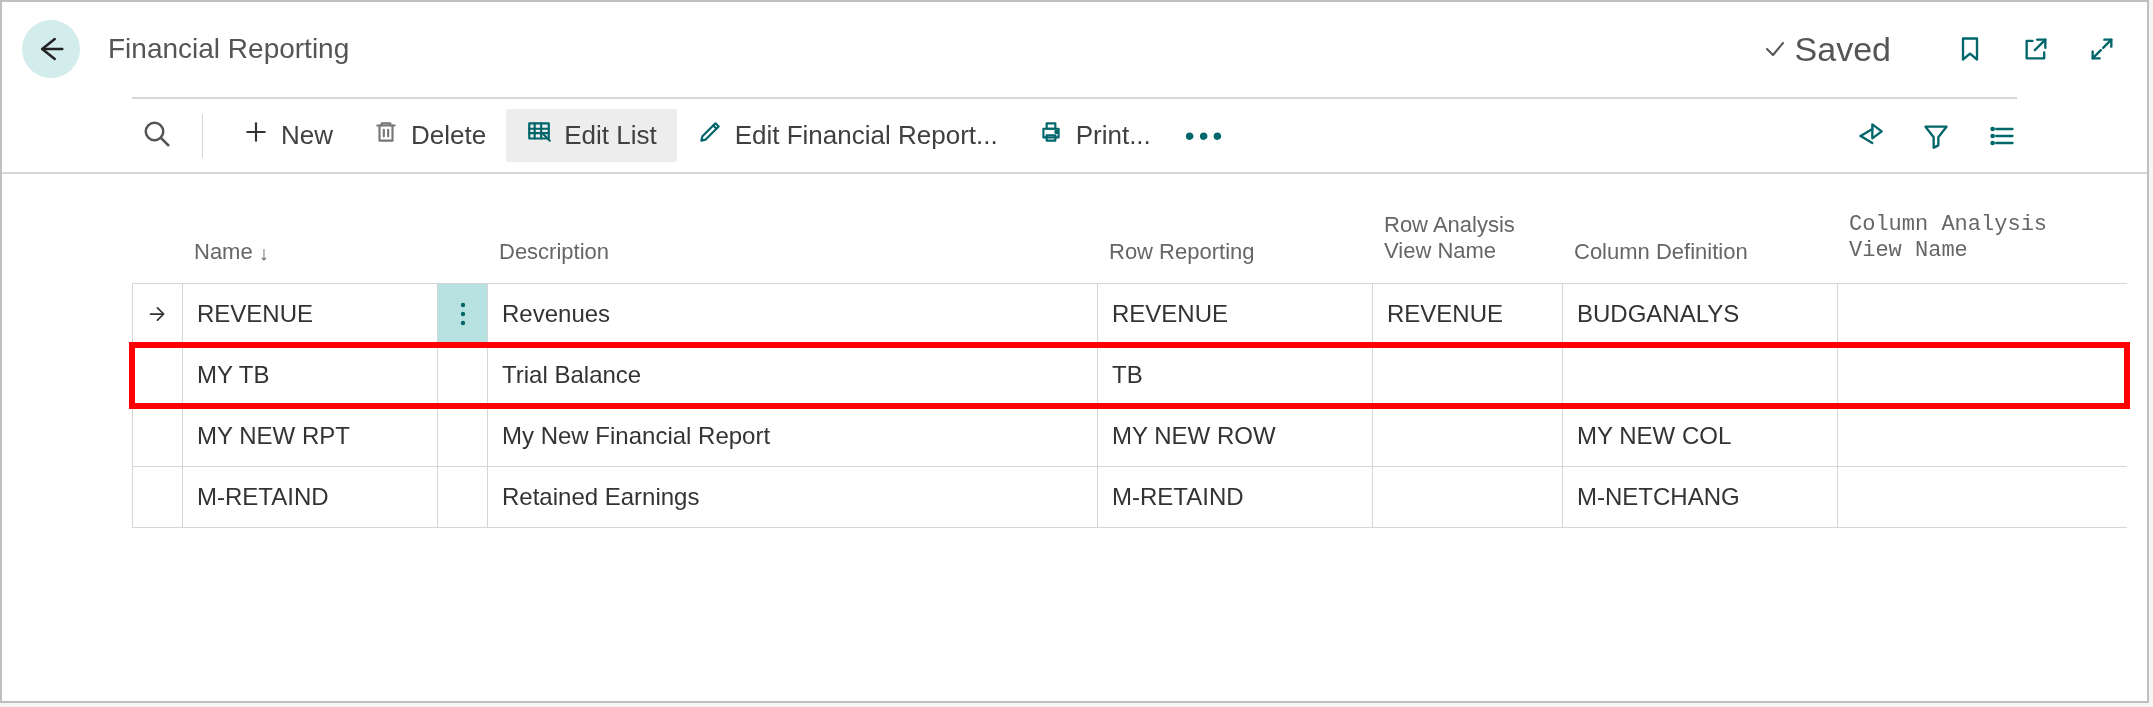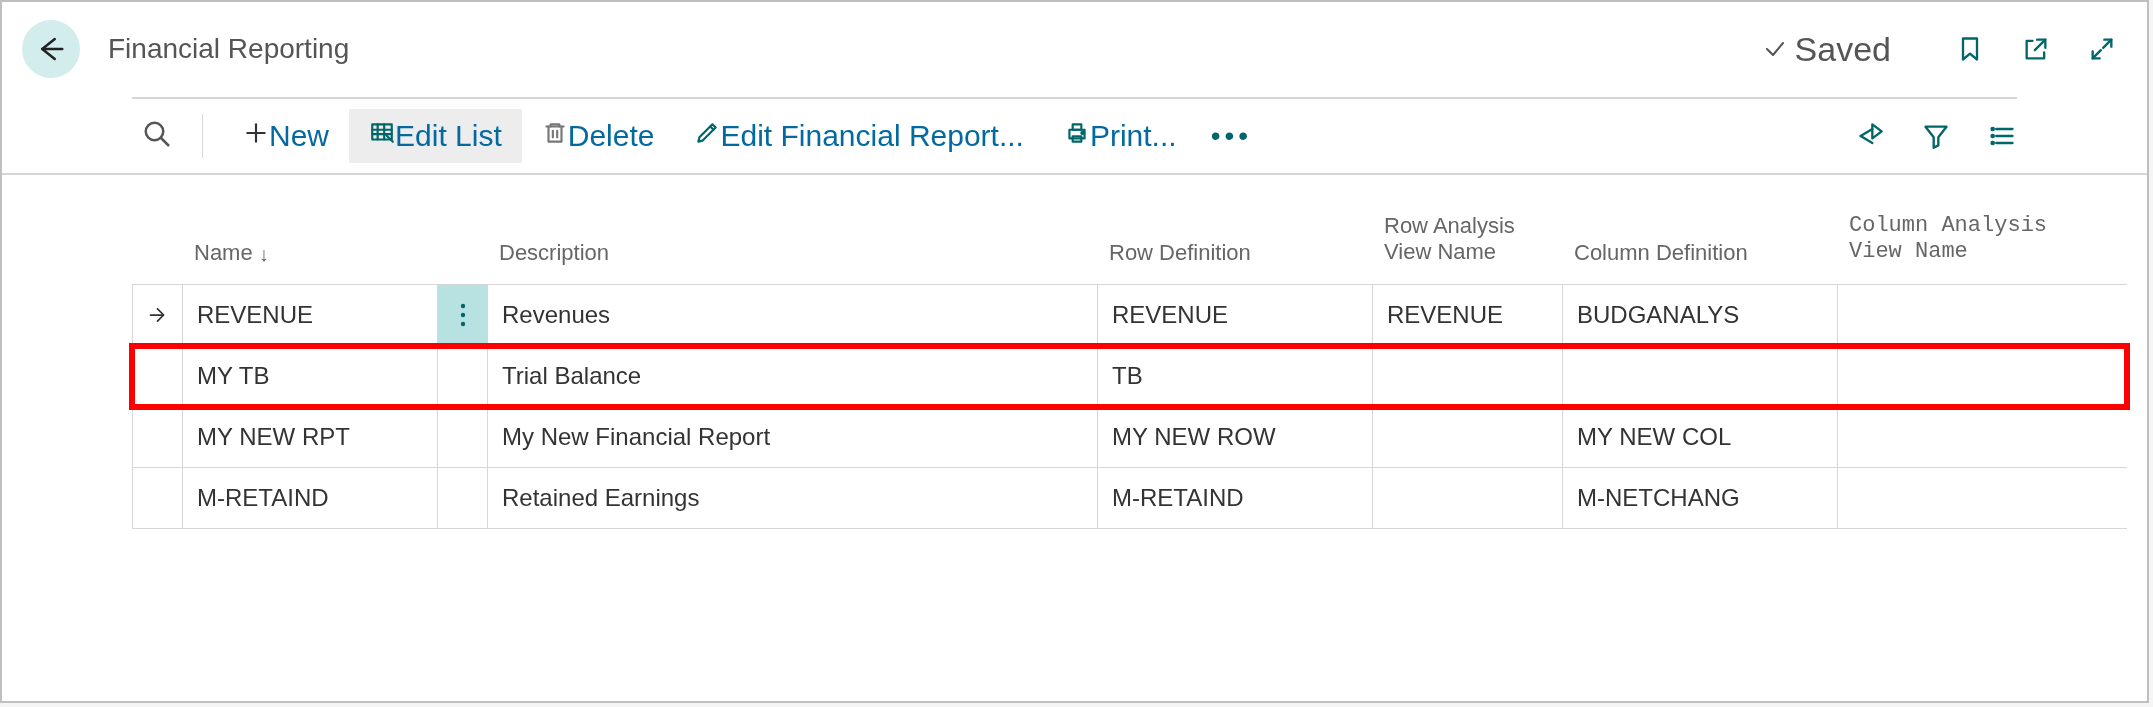--- a/index.html
+++ b/index.html
@@ -74,22 +74,22 @@
     align-items: center;
     padding: 10px 130px 10px 130px;
     gap: 0;
     border-bottom: 2px solid var(--border);
     position: relative;
   }
   .toolbar .sep {
     width: 1px; height: 44px; background: var(--border); margin: 0 20px;
   }
   .tbtn {
-    display: flex; align-items: center; 
-    padding: 10px 20px; font-size: 30px; color: #0369a1;
+    display: flex; align-items: center; gap: 12px;
+    padding: 10px 20px; font-size: 26px; color: #404040;
     cursor: pointer; border-radius: 2px;
   }
   .tbtn svg { width: 26px; height: 26px; }
   .tbtn.active { background: #ededed; }
   .more-dots { color: var(--teal-dark); font-size: 28px; letter-spacing: 4px; padding: 8px 14px; cursor:pointer; }
 
   .toolbar-right {
     position: absolute; right: 130px; top: 50%; transform: translateY(-50%);
     display: flex; gap: 36px;
   }
@@ -215,49 +215,49 @@
     <div class="sep"></div>
 
     <div class="tbtn stroke-dark">
       <span>
         <svg viewBox="0 0 24 24" fill="none">
             <path d="M12 4 V20"></path>
             <path d="M4 12 H20"></path>
           </svg>
       </span>
       <span>New</span>
+    </div>
+
+    <div class="tbtn stroke-gray">
+      <span>
+        <svg viewBox="0 0 24 24" fill="none">
+          <path d="M4 6 H20"></path>
+          <path d="M8 6 V4 H16 V6"></path>
+          <path d="M6 6 V20 H18 V6"></path>
+          <path d="M10 10 V16"></path>
+            <path d="M14 10 V16"></path>
+        </svg>
+      </span>
+      <span>Delete</span>
     </div>
 
     <div class="tbtn active stroke-teal">
       <span>
         <svg viewBox="0 0 24 24" fill="none">
           <rect x="3" y="4" width="18" height="14"></rect>
           <path d="M3 9 H21"></path>
             <path d="M3 13 H21"></path>
           <path d="M8 4 V18"></path>
             <path d="M14 4 V18"></path>
           <path d="M16 14 L22 20"></path>
         </svg>
       </span>
       <span>Edit List</span>
     </div>
 
-    <div class="tbtn stroke-gray">
-      <span>
-        <svg viewBox="0 0 24 24" fill="none">
-          <path d="M4 6 H20"></path>
-          <path d="M8 6 V4 H16 V6"></path>
-          <path d="M6 6 V20 H18 V6"></path>
-          <path d="M10 10 V16"></path>
-            <path d="M14 10 V16"></path>
-        </svg>
-      </span>
-      <span>Delete</span>
-    </div>
-
     <div class="tbtn stroke-teal">
       <span>
         <svg viewBox="0 0 24 24" fill="none">
           <path d="M4 20 L8 19 L20 7 L17 4 L5 16 Z"></path>
           <path d="M15 6 L18 9"></path>
         </svg>
       </span>
       <span>Edit Financial Report...</span>
     </div>
 
@@ -308,21 +308,21 @@
       <div class="gh-cell"></div>
       <div class="gh-cell">
         <span>Name</span>
         <span class="sort-arrow">↓</span>
       </div>
       <div class="gh-cell"></div>
       <div class="gh-cell">
         <span>Description</span>
       </div>
       <div class="gh-cell">
-        <span>Row Definition</span>
+        <span>Row Reporting</span>
       </div>
       <div class="gh-cell" style="line-height:1.2;">
         <span>Row Analysis View Name</span>
       </div>
       <div class="gh-cell">
         <span>Column Definition</span>
       </div>
       <div class="gh-cell" style="line-height:1.2;font-family:Liberation Mono, monospace;">
         <span>Column Analysis View Name</span>
       </div>

